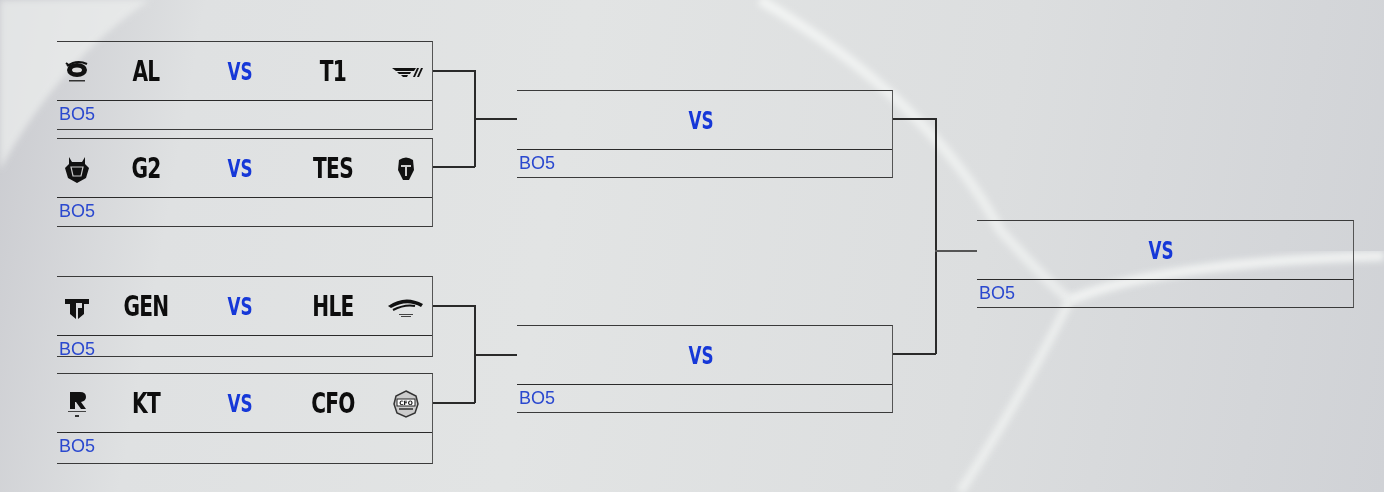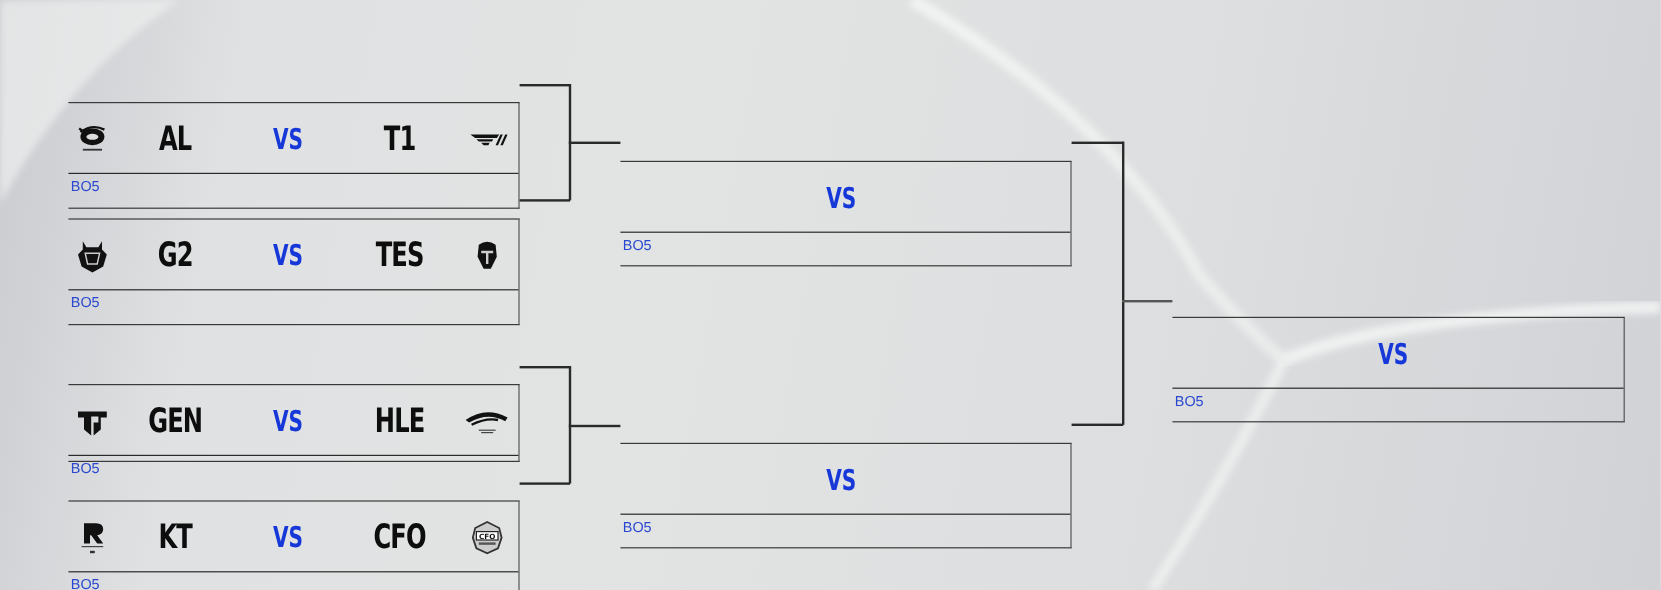--- a/index.html
+++ b/index.html
@@ -6,26 +6,26 @@
     body {
       width: 1384px; height: 492px; position: relative; overflow: hidden;
       font-family: "Liberation Sans", sans-serif;
       background: linear-gradient(100deg, #c9cacf 0%, #dfe1e2 14%, #e2e4e4 40%, #dcdedf 70%, #d0d2d6 100%);
     }
     .bg-glow {
       position: absolute; left: 0; top: 0; width: 1384px; height: 492px; pointer-events: none;
     }
     .box {
       position: absolute; box-sizing: border-box;
-      border-top: 1.5px solid #3a3a3a; border-right: 1.5px solid #555; border-bottom: 1.5px solid #3a3a3a; margin-top: 44px;
+      border-top: 1.5px solid #3a3a3a; border-right: 1.5px solid #555; border-bottom: 1.5px solid #3a3a3a;
     }
     .box .top { position: absolute; left: 0; right: 0; top: 0; height: 59px; border-bottom: 1.5px solid #2a2a2a; box-sizing: border-box; }
     .box .bottom { position: absolute; left: 0; right: 0; bottom: 0; top: 59px; }
     .bo {
-      position: absolute; left: 2px; top: 3px; font-size: 12px; color: #2a48cf; letter-spacing: 0px;
+      position: absolute; left: 2px; top: 3px; font-size: 18px; color: #2a48cf; letter-spacing: 0px;
     }
     .team {
       position: absolute; top: 10px; height: 40px; line-height: 40px; font-family: "DejaVu Sans", sans-serif;
       font-weight: bold; font-size: 28px; color: #0d0d0d; transform: scaleX(0.72); transform-origin: center;
       text-align: center; width: 100px; letter-spacing: -1px;
     }
     .vs {
       position: absolute; top: 10px; height: 40px; line-height: 40px; font-family: "DejaVu Sans", sans-serif;
       font-weight: bold; font-size: 24px; color: #1638d8; transform: scaleX(0.7); text-align: center; width: 60px;
     }
@@ -88,21 +88,21 @@
     <svg class="logo" style="left:332px;" viewBox="0 0 34 34">
       <path d="M10 8 Q17 3 24 8 L25 18 L20 28 L14 28 L9 18 Z" fill="#111"></path>
       <path d="M12 14 L22 14 M17 14 L17 24" stroke="#ccc" stroke-width="2"></path>
     </svg>
   </div>
   <div class="bottom">
     <span class="bo">BO5</span>
   </div>
 </div>
 
-<div class="box" style="left:57px; top:276px; width:376px; height:65px;">
+<div class="box" style="left:57px; top:276px; width:376px; height:81px;">
   <div class="top">
     <svg class="logo" style="left:3px;" viewBox="0 0 34 34">
       <path d="M5 9 L29 9 L29 14 L24 14 L24 24 L18 29 L18 18 L22 18 L22 13 L16 13 L16 29 L10 24 L10 14 L5 14 Z" fill="#111"></path>
     </svg>
     <div class="team" style="left:39px;">GEN</div>
     <div class="vs" style="left:153px;">VS</div>
     <div class="team" style="left:226px;">HLE</div>
     <svg class="logo" style="left:328px; width:42px;" viewBox="0 0 42 34">
       <path d="M3 16 Q20 4 38 14 L36 17 Q22 9 6 18 Z" fill="#111"></path>
       <path d="M8 20 Q20 14 30 16" stroke="#111" stroke-width="2" fill="none"></path>

